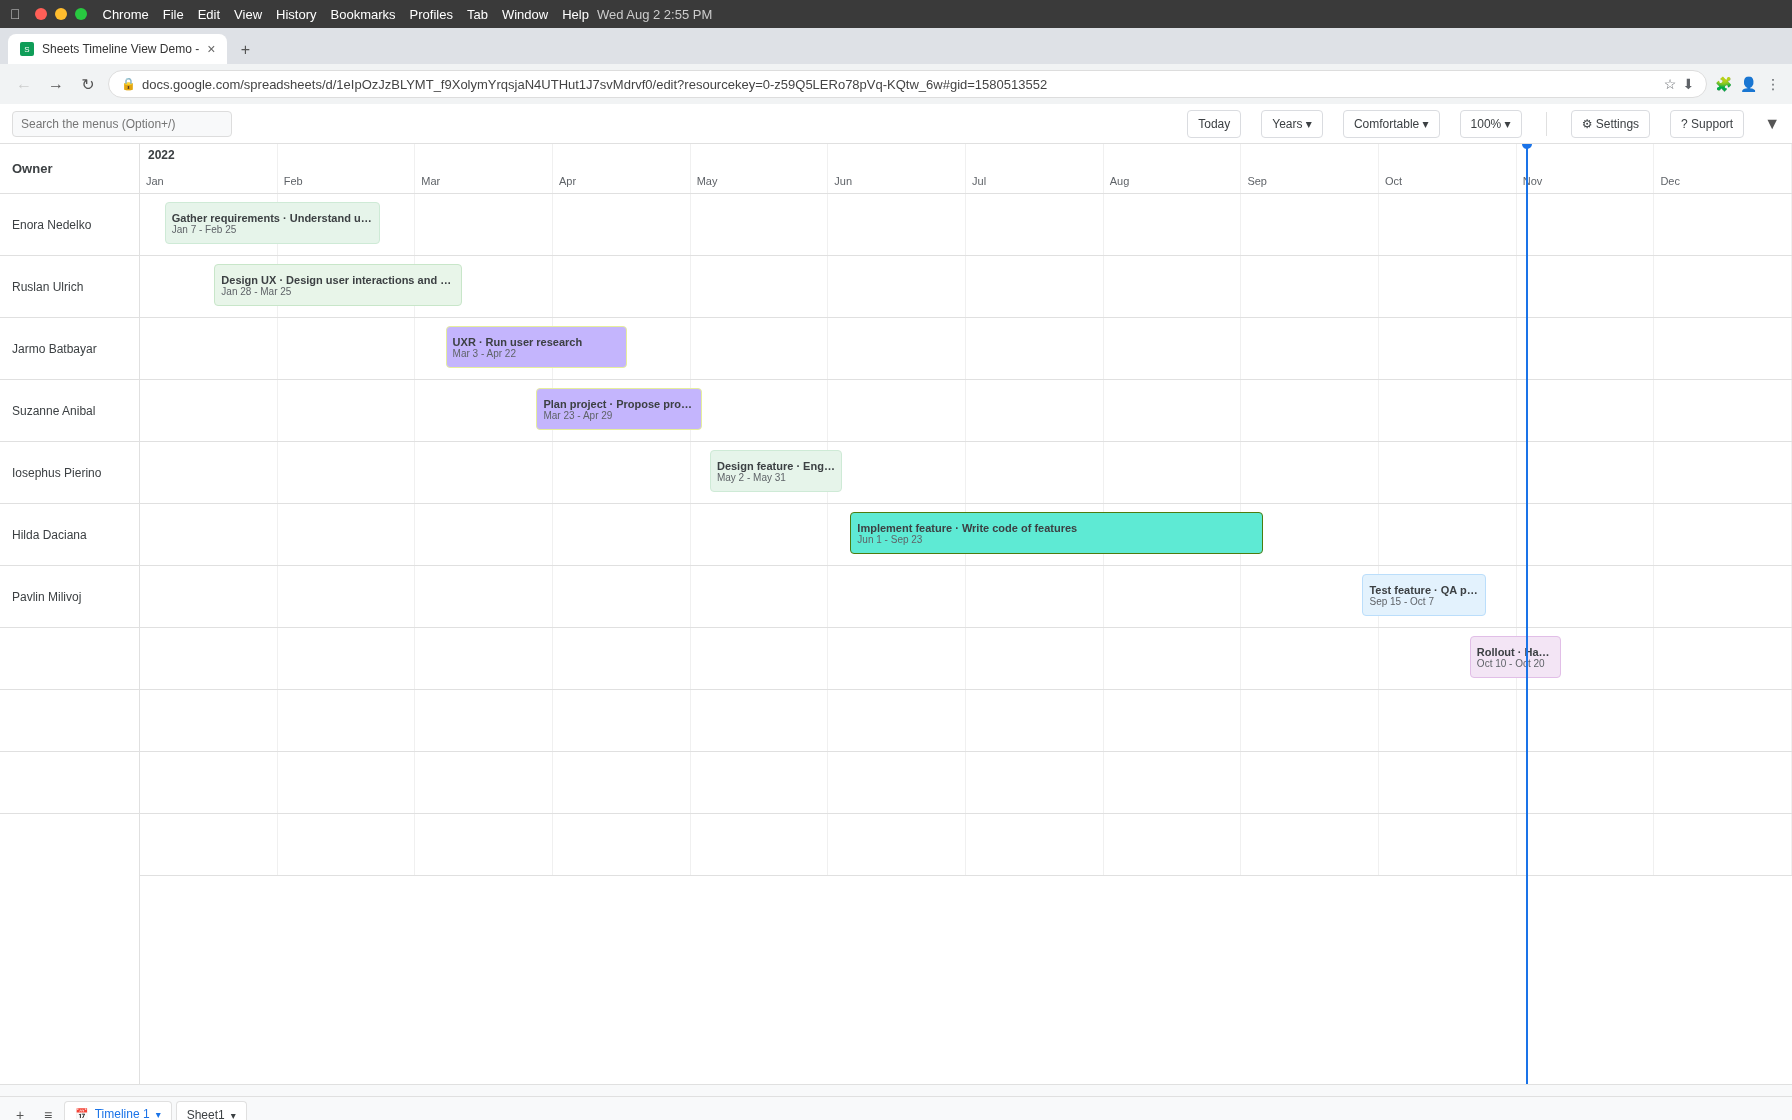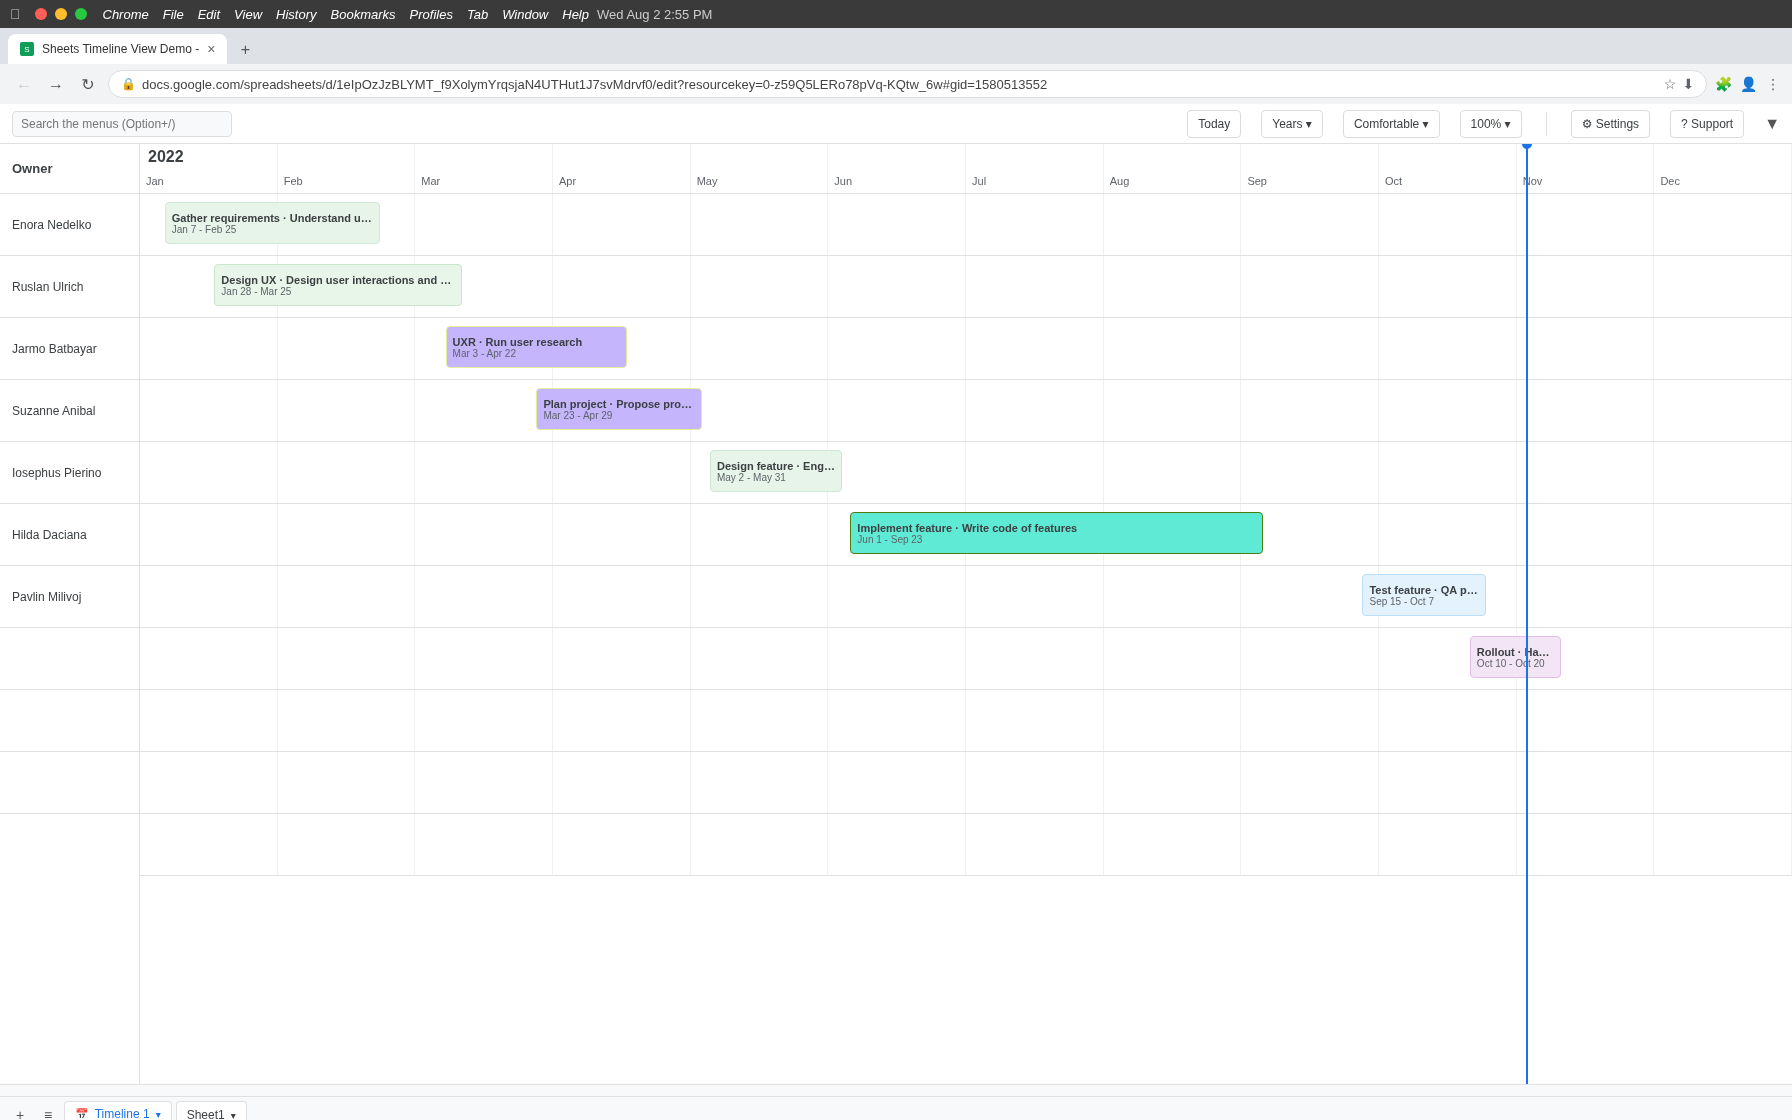--- a/index.html
+++ b/index.html
@@ -12,21 +12,21 @@
       display: flex;
       align-items: center;
       padding: 0 10px;
       gap: 8px;
     }
     .mac-dot { width: 12px; height: 12px; border-radius: 50%; }
     .mac-dot.red { background: #ff5f57; }
     .mac-dot.yellow { background: #ffbd2e; }
     .mac-dot.green { background: #28c840; }
     .mac-apple { color: #ccc; font-size: 14px; margin-right: 6px; }
-    .mac-menu-items { display: flex; gap: 14px; margin-left: 8px; font-style: italic; }
+    .mac-menu-items { display: flex; gap: 14px; margin-left: 8px; }
     .mac-menu-item { color: #fff; font-size: 13px; }
     .mac-right-icons { display: flex; gap: 10px; align-items: center; color: #ccc; font-size: 13px; }
 
     
     .chrome-tabbar {
       height: 36px;
       background: #dee1e6;
       display: flex;
       align-items: flex-end;
       padding: 0 8px;
@@ -176,21 +176,21 @@
       height: 50px;
       display: flex;
       border-bottom: 1px solid #e0e0e0;
       position: relative;
     }
 
     .year-label {
       position: absolute;
       left: 0;
       top: 4px;
-      font-size: 16px;
+      font-size: 12px;
       font-weight: 600;
       color: #3c4043;
       padding-left: 8px;
     }
 
     .month-col {
       flex: 1;
       display: flex;
       align-items: flex-end;
       padding-bottom: 6px;

